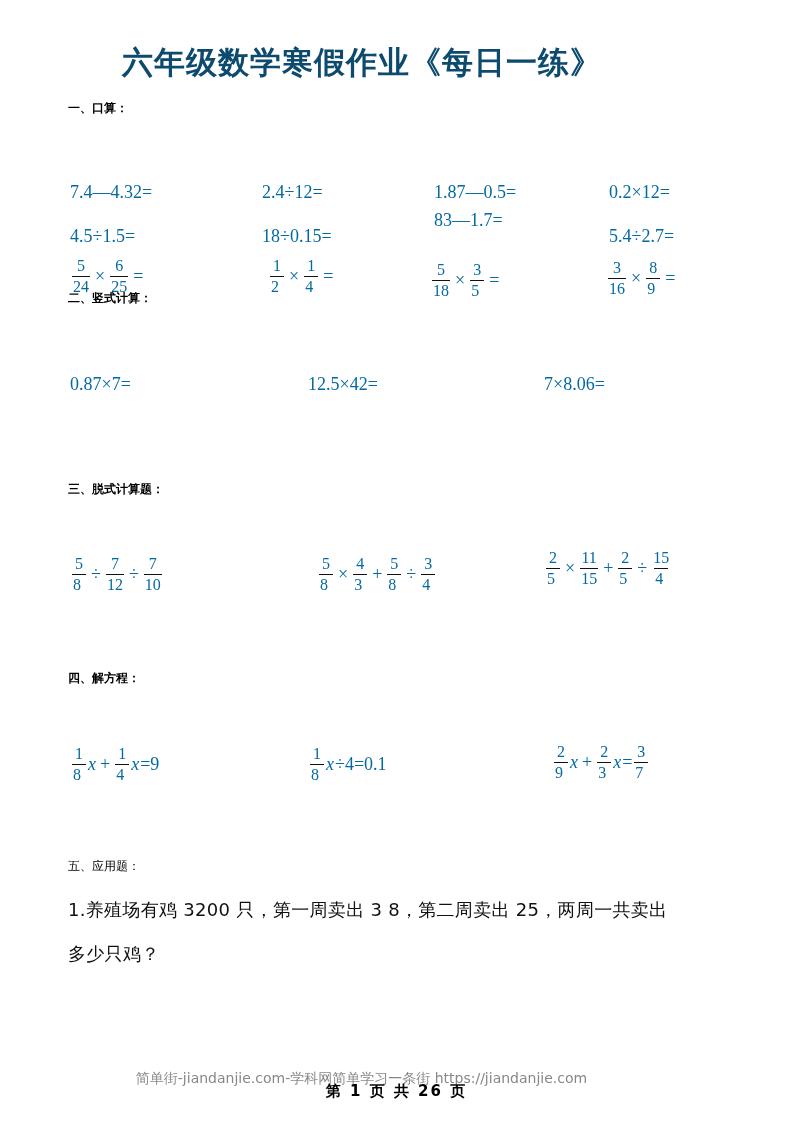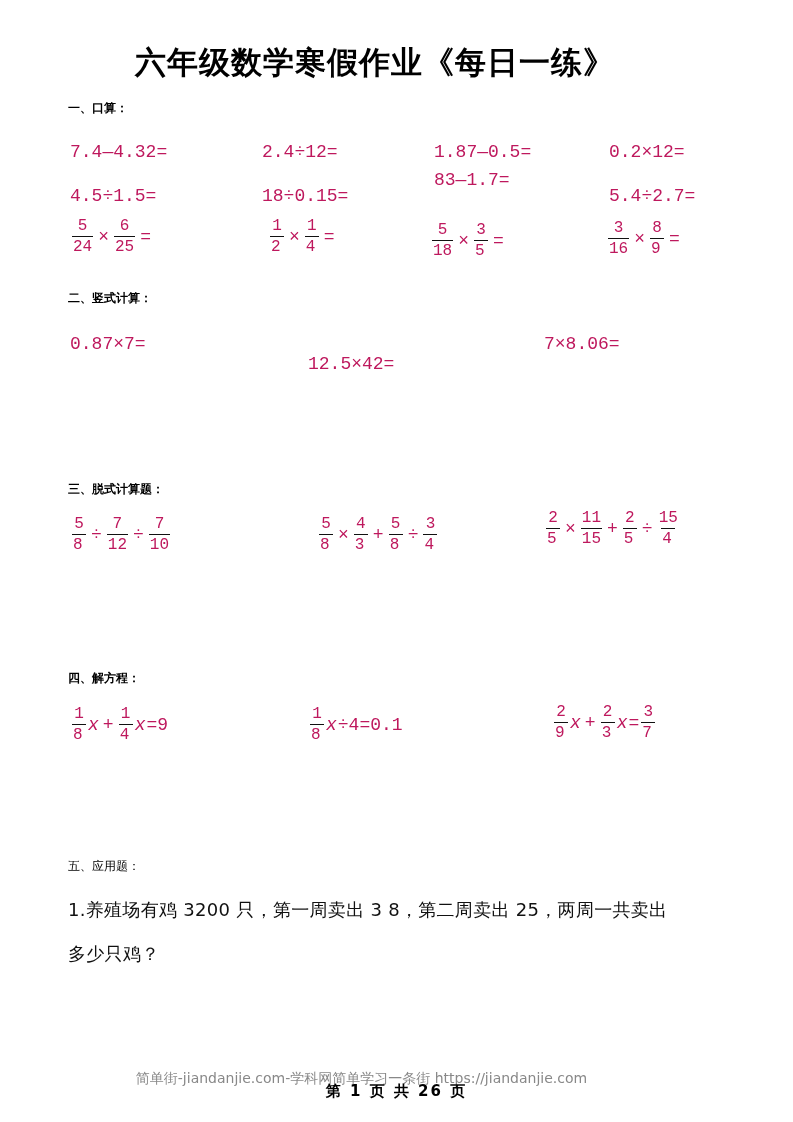--- a/index.html
+++ b/index.html
@@ -1,29 +1,29 @@
 <!DOCTYPE html>
 <html><head>
 <meta charset="utf-8">
 <style>
   html, body { margin: 0; padding: 0; }
   body {
     width: 793px; height: 1122px; background: #ffffff; position: relative; overflow: hidden;
     font-family: "DejaVu Serif", "Liberation Serif", serif; color: #111;
   }
   .title {
-    position: absolute; left: 13px; top: 42px; width: 724px; text-align: center;
-    font-family: "DejaVu Sans", sans-serif; font-weight: bold; font-size: 31px; letter-spacing: 1px; color: #000000;
+    position: absolute; left: 0; top: 42px; width: 724px; text-align: center;
+    font-family: "DejaVu Sans", sans-serif; font-weight: bold; font-size: 31px; letter-spacing: 1px; color: #0c4a6e;
   }
   .sec {
     position: absolute; left: 68px; font-family: "DejaVu Sans", sans-serif; font-weight: bold; font-size: 12px; color: #000;
   }
   .expr {
-    position: absolute; font-family: Liberation Mono, monospace; font-size: 18px; color: #be185d; white-space: nowrap;
-    display: flex; align-items: center;
+    position: absolute; font-family: Liberation Serif, serif; font-size: 18px; color: #0369a1; white-space: nowrap;
+    display: flex; align-items: center; margin-top: 40px;
   }
   .frac {
     display: inline-flex; flex-direction: column; align-items: center; vertical-align: middle;
     margin: 0 2px; line-height: 1;
   }
   .frac .n { font-size: 16px; padding: 0 1px 2px; }
   .frac .d { font-size: 16px; padding: 2px 1px 0; border-top: 1.3px solid #111; min-width: 12px; text-align: left; }
   .op { margin: 0 3px; font-size: 18px; }
   .x { font-style: italic; font-size: 18px; margin-right: 1px; }
   .para {
@@ -98,21 +98,21 @@
   <span class="op">×</span>
   <span class="frac">
       <span class="n">8</span>
       <span class="d">9</span>
     </span>
   <span class="op">=</span>
 </div>
 
 <div class="sec" style="top:290px">二、竖式计算：</div>
 <div class="expr" style="left:70px;top:334px">0.87×7=</div>
-<div class="expr" style="left:308px;top:354px">12.5×42=</div>
+<div class="expr" style="left:308px;top:334px">12.5×42=</div>
 <div class="expr" style="left:544px;top:334px">7×8.06=</div>
 
 <div class="sec" style="top:481px">三、脱式计算题：</div>
 <div class="expr" style="left:70px;top:516px">
   <span class="frac">
       <span class="n">5</span>
       <span class="d">8</span>
     </span>
   <span class="op">÷</span>
   <span class="frac">

